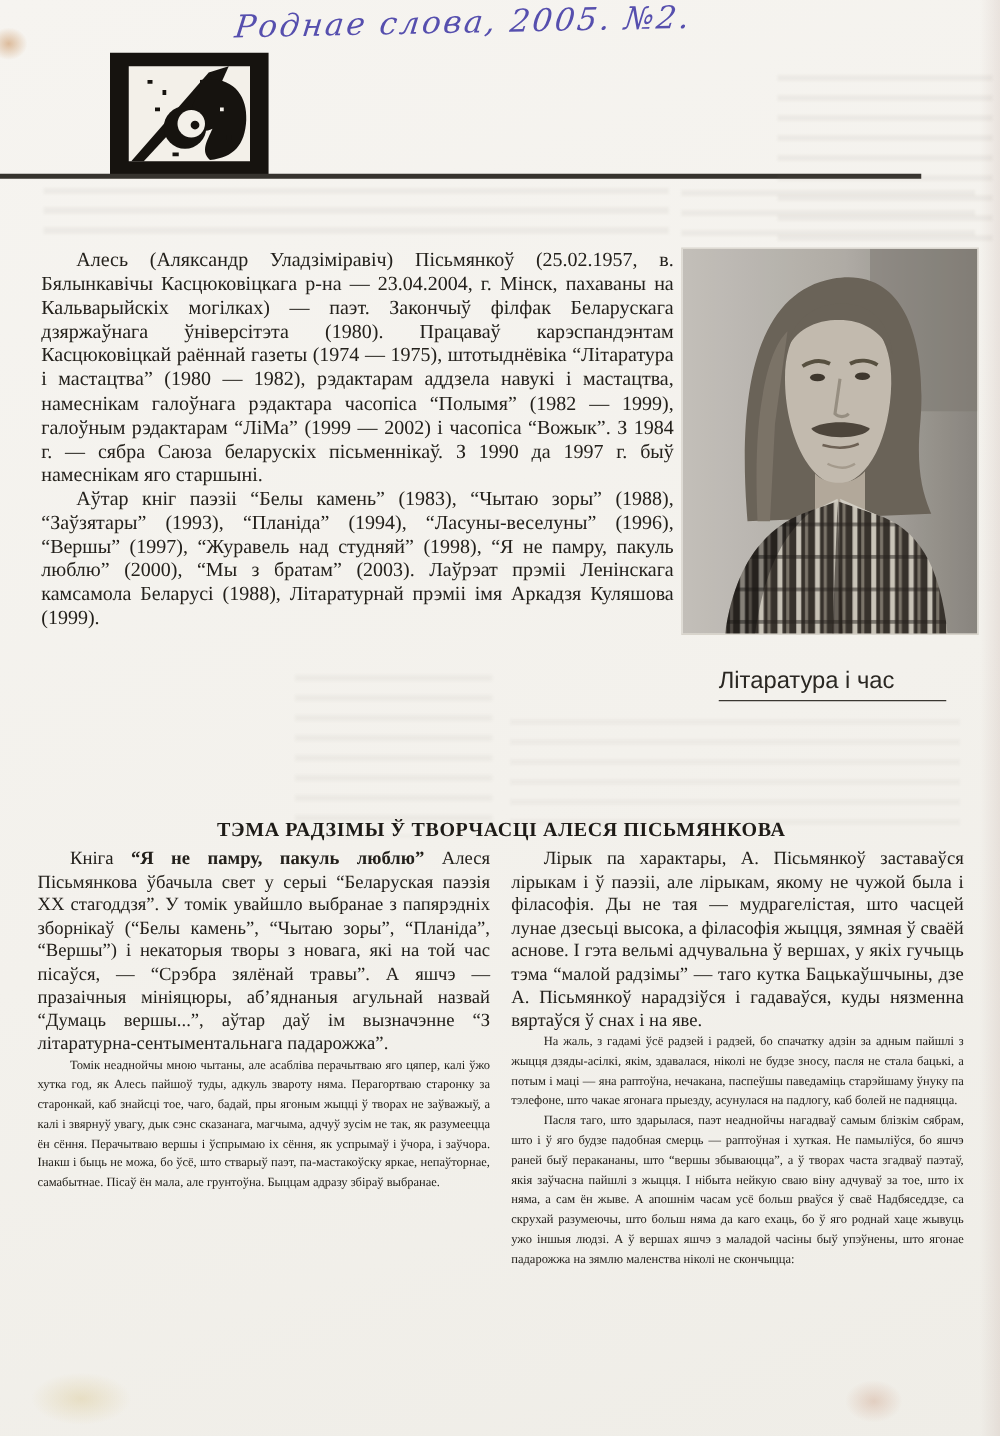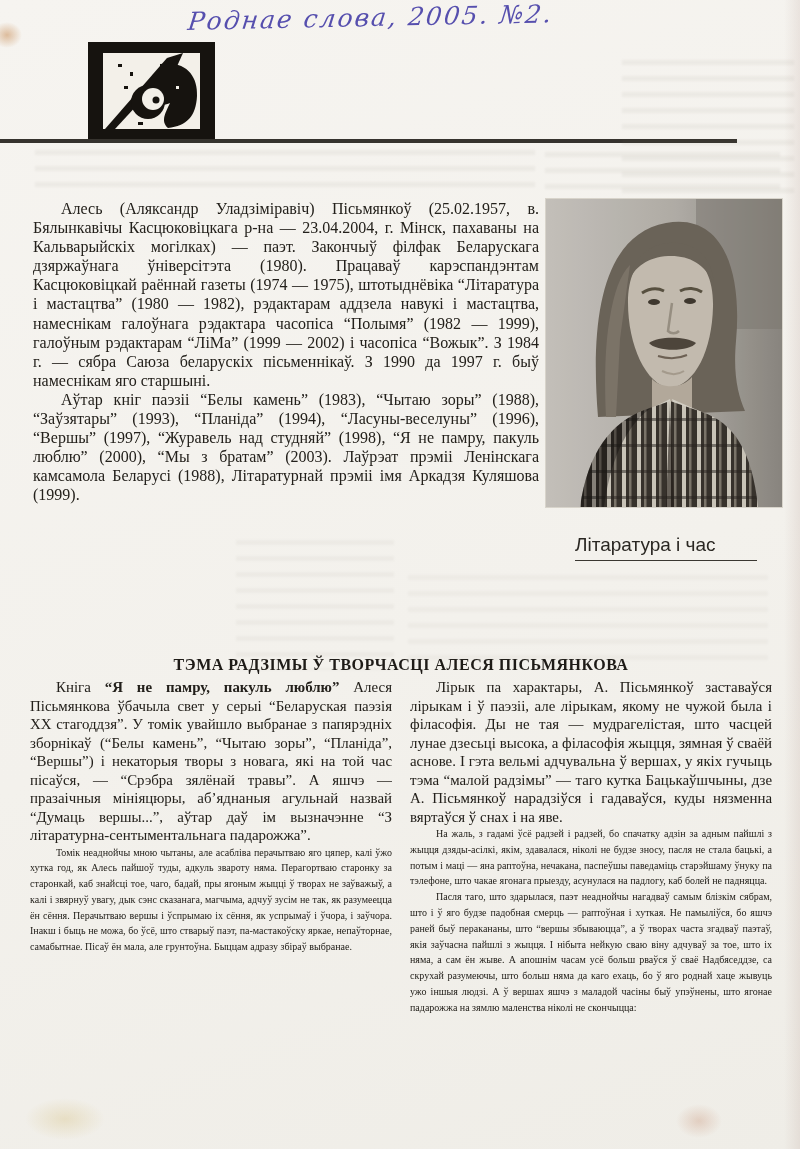--- a/index.html
+++ b/index.html
@@ -44,21 +44,21 @@
     position:absolute; left:15px; top:601px; width:740px; margin:0;
     font-size:30px; font-weight:normal; letter-spacing:3px; text-align:center; color:#1e1b17;
   }
   .subtitle{
     position:absolute; left:16px; top:641px; width:740px; margin:15px;
     font-size:16px; font-weight:bold; letter-spacing:.5px; text-align:center; color:#1e1b17;
   }
   
   .columns{
     position:absolute; left:30px; top:678px; width:742px;
-    display:flex; gap:17px; text-align:justify;justify-content:space-between;
+    display:flex; gap:17px; text-align:justify;
   }
   .col{width:362px;}
   .para{margin:0; text-indent:26px;}
   .large{font-size:14.9px; line-height:18.5px;}
   .small{font-size:10px; line-height:15.8px;}
   .note{font-style:italic; font-size:13.8px; line-height:16.6px; margin-top:13px;}
   .b{font-weight:bold;}
   
   .ghost{
     position:absolute; opacity:.5; filter:blur(1.3px); pointer-events:none;

